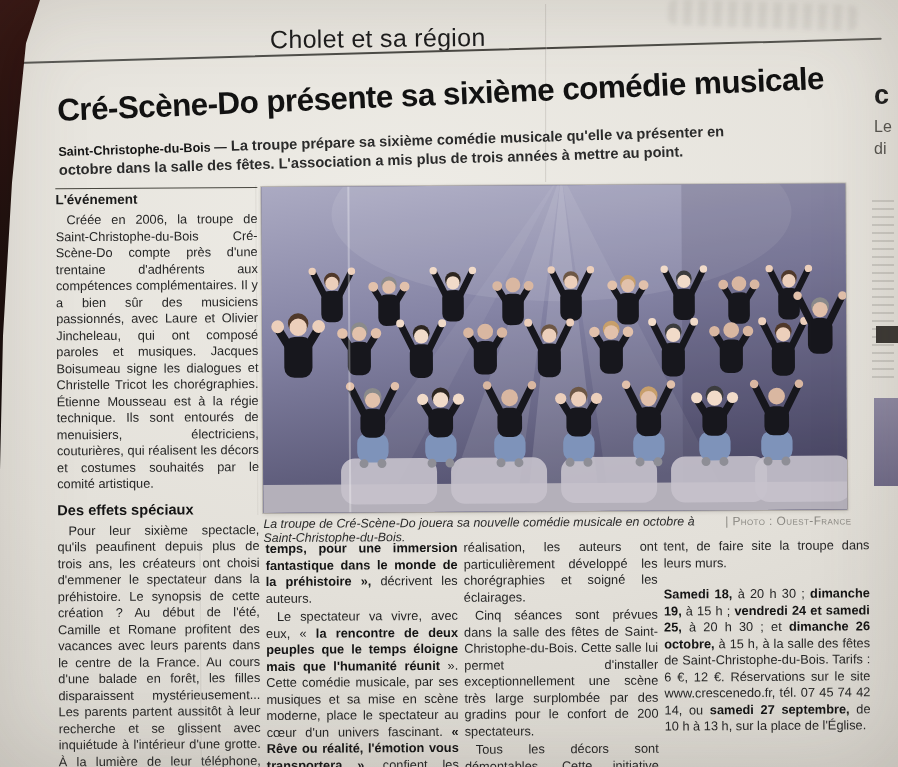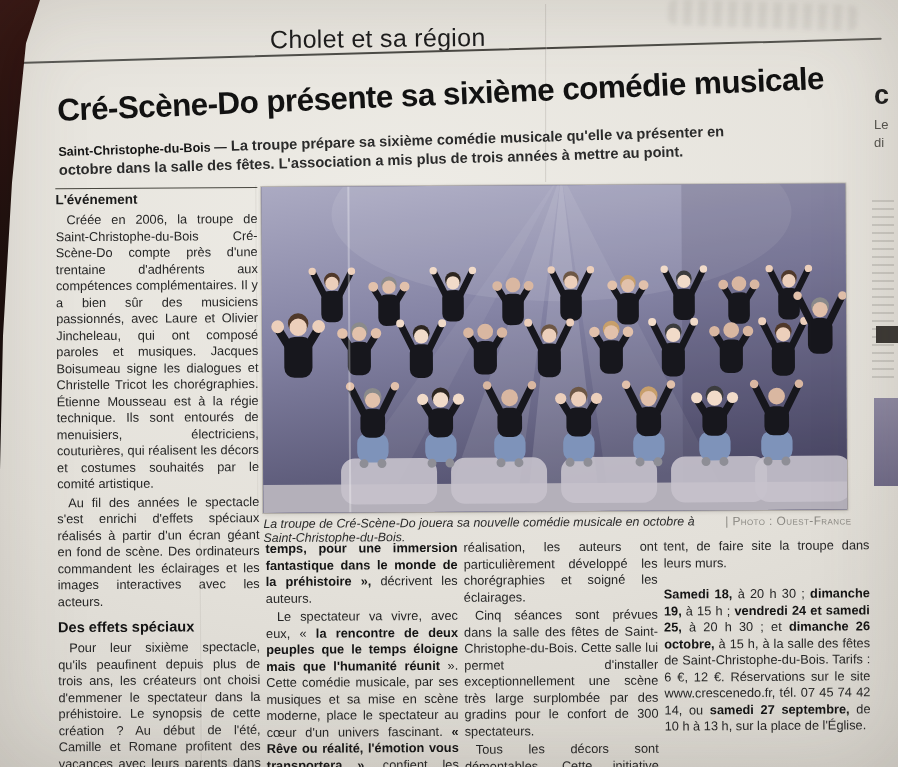--- a/index.html
+++ b/index.html
@@ -54,21 +54,21 @@
   }
   .lede{
     position:absolute;left:58px;top:142px;width:712px;
     font-size:14.6px;font-weight:600;line-height:1.32;color:#2b2b2b;
     transform:rotate(-1.7deg);transform-origin:left top;
   }
   .lede b{font-size:12.6px;font-weight:700;color:#161616;}
   
   .edge-strip{position:absolute;left:872px;top:80px;width:26px;height:640px;}
   .edge-headline{font-size:27px;font-weight:700;color:#1d1d1d;margin:0 0 6px 2px;}
-  .edge-line{font-size:13px;color:#55534e;margin:2px 8px 0 2px;line-height:1.25;}
+  .edge-line{font-size:16px;color:#55534e;margin:2px 8px 0 2px;line-height:1.25;}
   .edge-textblur{
     position:absolute;left:0;top:120px;width:22px;height:180px;
     background:repeating-linear-gradient(to bottom,rgba(90,88,82,.35) 0 2px,transparent 2px 8px);
     filter:blur(.6px);opacity:.55;
   }
   .edge-darkbar{position:absolute;left:4px;top:246px;width:22px;height:17px;background:#3a3733;}
   .edge-photo{position:absolute;left:2px;top:318px;width:24px;height:88px;background:linear-gradient(#8d88a2,#6f6a88);}
   
   .body-wrap{position:absolute;left:0;top:0;width:898px;height:767px;transform:rotate(-.35deg);transform-origin:430px 300px;}
   .col{position:absolute;color:#242424;}
@@ -121,21 +121,20 @@
 
   <div class="lede">
     <b>Saint-Christophe-du-Bois —</b><span> La troupe prépare sa sixième comédie musicale qu'elle va présenter en octobre dans la salle des fêtes. L'association a mis plus de trois années à mettre au point.</span>
   </div>
 
   <div class="body-wrap">
 
     <div class="col col1">
         <div class="kicker">L'événement</div>
         <p class="para"><span>Créée en 2006, la troupe de Saint-Christophe-du-Bois Cré-Scène-Do compte près d'une trentaine d'adhérents aux compétences complémentaires. Il y a bien sûr des musiciens passionnés, avec Laure et Olivier Jincheleau, qui ont composé paroles et musiques. Jacques Boisumeau signe les dialogues et Christelle Tricot les chorégraphies. Étienne Mousseau est à la régie technique. Ils sont entourés de menuisiers, électriciens, couturières, qui réalisent les décors et costumes souhaités par le comité artistique.</span></p>
-        <p class="para"><span>Au fil des années le spectacle s'est enrichi d'effets spéciaux réalisés à partir d'un écran géant en fond de scène. Des ordinateurs commandent les éclairages et les images interactives avec les acteurs.</span></p>
         <div class="subhead">Des effets spéciaux</div>
         <p class="para"><span>Pour leur sixième spectacle, qu'ils peaufinent depuis plus de trois ans, les créateurs ont choisi d'emmener le spectateur dans la préhistoire. Le synopsis de cette création ? Au début de l'été, Camille et Romane profitent des vacances avec leurs parents dans le centre de la France. Au cours d'une balade en forêt, les filles disparaissent mystérieusement... Les parents partent aussitôt à leur recherche et se glissent avec inquiétude à l'intérieur d'une grotte. À la lumière de leur téléphone, débutent alors d'étranges rencontres... </span></p>
       </div>
 
     <div class="photo">
       <svg id="photo-svg" viewBox="0 0 584 326" preserveAspectRatio="none">
           <defs>
             <linearGradient id="bg" x1="0" y1="0" x2="0.25" y2="1">
               <stop offset="0" stop-color="#abaac2"></stop>
               <stop offset="0.45" stop-color="#8584a5"></stop>
@@ -412,21 +411,21 @@
       <span class="caption">La troupe de Cré-Scène-Do jouera sa nouvelle comédie musicale en octobre à Saint-Christophe-du-Bois.</span>
       <span class="credit">| Photo : Ouest-France</span>
     </div>
 
     <div class="col col2">
         <p class="para noindent"><span class="b">temps, pour une immersion fantastique dans le monde de la préhistoire »,</span><span> décrivent les auteurs.</span></p>
         <p class="para"><span>Le spectateur va vivre, avec eux, « </span><span class="b">la rencontre de deux peuples que le temps éloigne mais que l'humanité réunit</span><span> ». Cette comédie musicale, par ses musiques et sa mise en scène moderne, place le spectateur au cœur d'un univers fascinant. </span><span class="b">« Rêve ou réalité, l'émotion vous transportera »</span><span>, confient les organisateurs.</span></p>
       </div>
     <div class="col col3">
         <p class="para noindent"><span>réalisation, les auteurs ont particulièrement développé les chorégraphies et soigné les éclairages.</span></p>
-        <p class="para"><span>Cinq séances sont prévues dans la salle des fêtes de Saint-Christophe-du-Bois. Cette salle lui permet d'installer exceptionnellement une scène très large surplombée par des gradins pour le confort de 300 spectateurs.</span></p>
+        <p class="para"><span>Cinq séances sont prévues dans la salle des fêtes de Saint-Christophe-du-Bois. Cette salle lui permet d'installer exceptionnellement une scène très large surplombée par des gradins pour le confort de 200 spectateurs.</span></p>
         <p class="para"><span>Tous les décors sont démontables. Cette initiative permettra aux comités des fêtes, aux associations des communes environnantes qui le souhai-</span></p>
       </div>
     <div class="col col4">
         <p class="para noindent"><span>tent, de faire site la troupe dans leurs murs.</span></p>
         <p class="para noindent practical"><span class="b">Samedi 18,</span><span> à 20 h 30 ; </span><span class="b">dimanche 19,</span><span> à 15 h ; </span><span class="b">vendredi 24 et samedi 25,</span><span> à 20 h 30 ; et </span><span class="b">dimanche 26 octobre,</span><span> à 15 h, à la salle des fêtes de Saint-Christophe-du-Bois. Tarifs : 6 €, 12 €. Réservations sur le site www.crescenedo.fr, tél. 07 45 74 42 14, ou </span><span class="b">samedi 27 septembre,</span><span> de 10 h à 13 h, sur la place de l'Église.</span></p>
       </div>
 
     <div class="crease c2"></div>
     <div class="crease c3"></div>
   </div>

